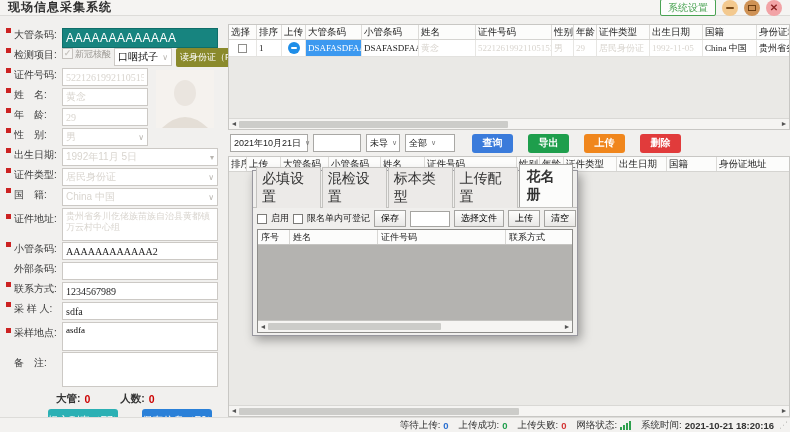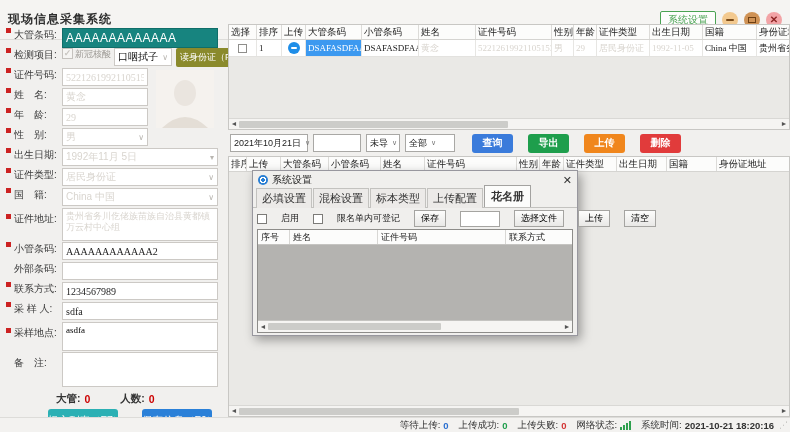--- a/index.html
+++ b/index.html
@@ -1,21 +1,21 @@
 <!DOCTYPE html>
 <html style="--teal: #17847f; --olive: #8a8a2c; --submit_teal: #2bb0b4; --save_blue: #2a80d8; --query_blue: #3a7bdb; --export_green: #1e9e4c; --upload_orange: #f0861c; --delete_red: #e13b3b; --selection_blue: #3c99f0; --required_red: #cc2222; --value_red: #cc0000; --settings_green: #4aa353; --status_green: #2ea04e;"><head>
 <meta charset="utf-8">
 <style>
 *{box-sizing:border-box;margin:0;padding:0}
 html,body{width:790px;height:432px;overflow:hidden}
 body{font-family:"Liberation Sans",sans-serif;font-size:11px;color:#222;background:#f1f0ee}
 .app{position:relative;width:790px;height:432px;background:#f1f0ee;overflow:hidden}
 
 
-.titlebar{position:absolute;left:0;top:0;width:790px;height:40px;background:#f5f4f2;border-bottom:1px solid #dddcd9;display:flex;align-items:center;padding:0 8px}
+.titlebar{position:absolute;left:0;top:0;width:790px;height:16px;background:#f5f4f2;border-bottom:1px solid #dddcd9;display:flex;align-items:center;padding:0 8px}
 .app-title{font-weight:bold;font-size:12px;color:#2f2f2f;letter-spacing:1px}
 .tb-right{margin-left:auto;display:flex;align-items:center;gap:6px}
 .settings-btn{height:17px;padding:0 7px;border:1px solid var(--settings_green,#4aa353);color:var(--settings_green,#4aa353);background:#fdfdfc;font-size:10px;border-radius:2px;display:flex;align-items:center;cursor:pointer}
 .winbtn{width:16px;height:16px;border-radius:50%;display:flex;align-items:center;justify-content:center;cursor:pointer;border:none}
 .winbtn.min{background:#f3c98f}
 .winbtn.max{background:#cf9255}
 .winbtn.close{background:#f2a3a6}
 .min-glyph{width:8px;height:2px;background:#7a4a18;border-radius:1px}
 .max-glyph{width:8px;height:6px;border:1.5px solid #6e3f12}
 .close-glyph{color:#8c2424;font-size:10px;font-weight:bold;line-height:1}
@@ -92,23 +92,23 @@
 .bot-tbl{height:261px}
 .bt0{width:18px}.bt1{width:34px}.bt2{width:48px}.bt3{width:52px}.bt4{width:44px}.bt5{width:92px}.bt6{width:23px}.bt7{width:24px}.bt8{width:53px}.bt9{width:50px}.bt10{width:50px}.bt11{flex:1 !important;border-right:none}
 
 
 .modal{position:absolute;left:24px;top:146px;width:326px;height:166px;background:#f0efed;border:1px solid #98979e;box-shadow:3px 4px 10px rgba(0,0,0,.35);display:flex;flex-direction:column}
 .m-title{height:18px;display:flex;align-items:center;padding:0 5px;flex:none}
 .m-icon{width:10px;height:10px;border-radius:50%;flex:none;background:radial-gradient(circle,#2a7fd4 0 2px,#fff 2px 3px,#2a7fd4 3px 5px);margin-right:4px}
 .m-title-text{font-size:10px;color:#222}
 .m-close{margin-left:auto;font-size:11px;color:#333;cursor:pointer;line-height:1}
 .m-tabs{height:18px;display:flex;align-items:flex-end;padding:0 3px;flex:none}
-.mtab{font-size:11px;padding:2px 5px;border:1px solid #c3c2bf;border-bottom:none;background:#eceae8;margin-right:1px;position:relative;top:1px;color:#333;cursor:pointer}
+.mtab{font-size:14px;padding:2px 5px;border:1px solid #c3c2bf;border-bottom:none;background:#eceae8;margin-right:1px;position:relative;top:1px;color:#333;cursor:pointer}
 .mtab.active{background:#fcfcfb;border-color:#a3a2a0;padding:3px 6px;top:0;z-index:2;font-weight:bold}
-.m-controls{height:22px;display:flex;align-items:center;padding:0 4px;gap:14px;flex:none;border-top:1px solid #c3c2bf}
+.m-controls{height:22px;display:flex;align-items:center;padding:0 4px;gap:4px;flex:none;border-top:1px solid #c3c2bf}
 .mcb{width:10px;height:10px;border:1px solid #7c7b78;background:#fff;flex:none}
 .mcbl{font-size:9px;white-space:nowrap}
 .mbtn{height:17px;border:1px solid #a5a4a1;background:linear-gradient(#fdfdfc,#e9e8e6);font-size:9px;padding:0 6px;cursor:pointer;white-space:nowrap}
 .mtext{flex:1;height:16px;border:1px solid #a5a4a1;background:#fff;font-size:9px;min-width:40px;padding:0 2px}
 .m-table{flex:1;margin:0 4px 2px 4px;border:1px solid #8d8c89;display:flex;flex-direction:column;background:#b4b3b0;overflow:hidden}
 .m-thead{height:15px;background:#fcfcfb;border-bottom:1px solid #c5c4c1;display:flex;flex:none}
 .mhc{font-size:9px;line-height:14px;padding:0 3px;border-right:1px solid #d8d7d4;white-space:nowrap;overflow:hidden;flex:none}
 .mc0{width:32px}.mc1{width:88px}.mc2{width:128px}.mc3{flex:1 !important;border-right:none}
 .m-body{flex:1}
 .m-hscroll{flex:none;height:12px;background:#f6f5f3;border-top:1px solid #c5c4c1;display:flex;align-items:center}

